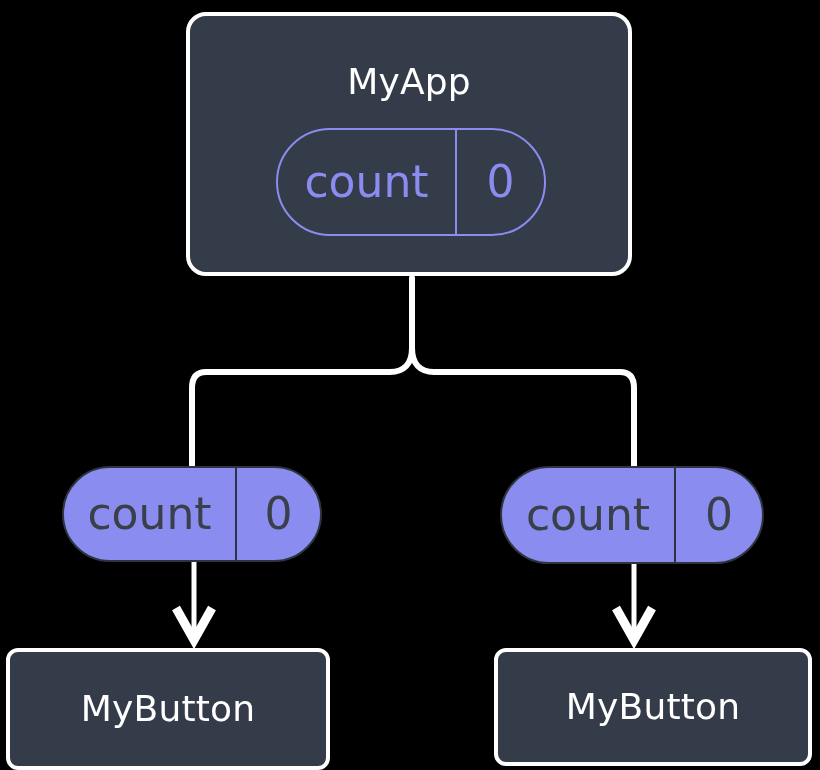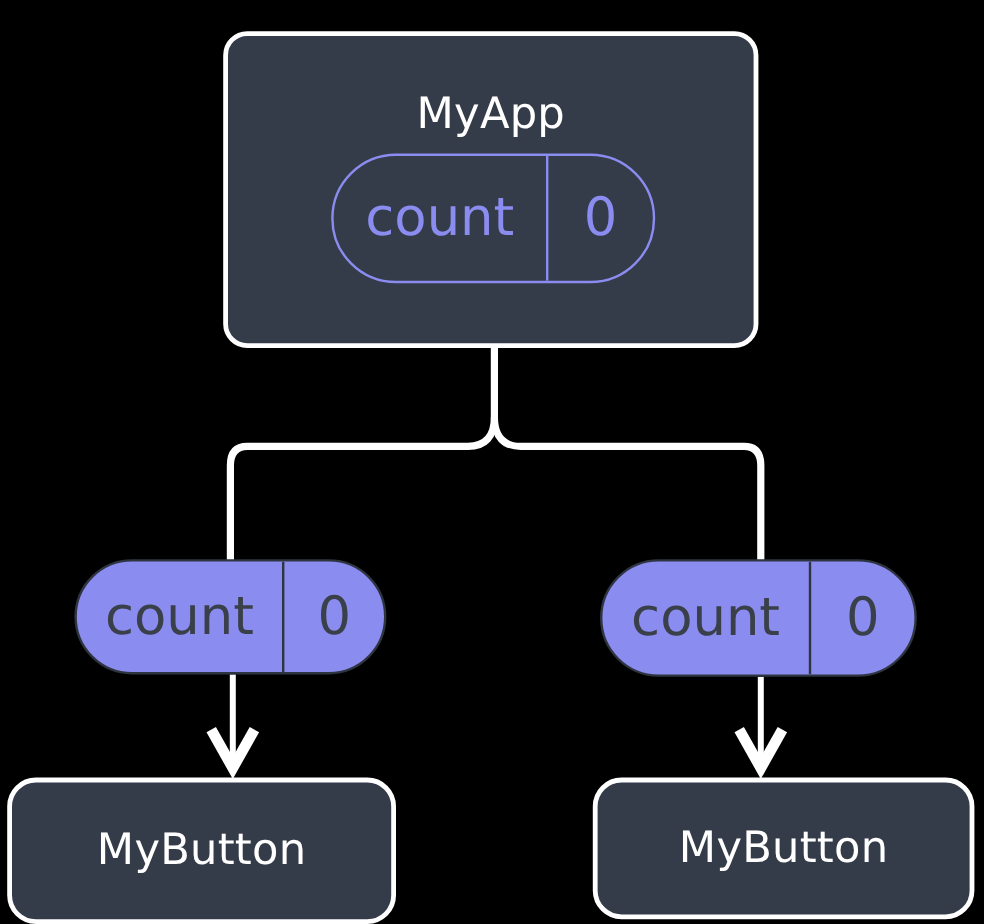--- a/index.html
+++ b/index.html
@@ -41,32 +41,32 @@
     font-size: 36px;
     line-height: 1;
     font-weight: 400;
     letter-spacing: 0.2px;
     white-space: nowrap;
   }
 
   
   #node-myapp {
     left: 186px;
-    top: 26px;
+    top: 12px;
     width: 446px;
     height: 264px;
     border-radius: 20px;
     justify-content: flex-start;
     padding-top: 48px;
   }
 
   
   .leaf-box {
     justify-content: center;
-    border-radius: 24px;
+    border-radius: 12px;
   }
   #node-button-left {
     left: 6px;
     top: 648px;
     width: 324px;
     height: 122px;
   }
   #node-button-right {
     left: 494px;
     top: 648px;

